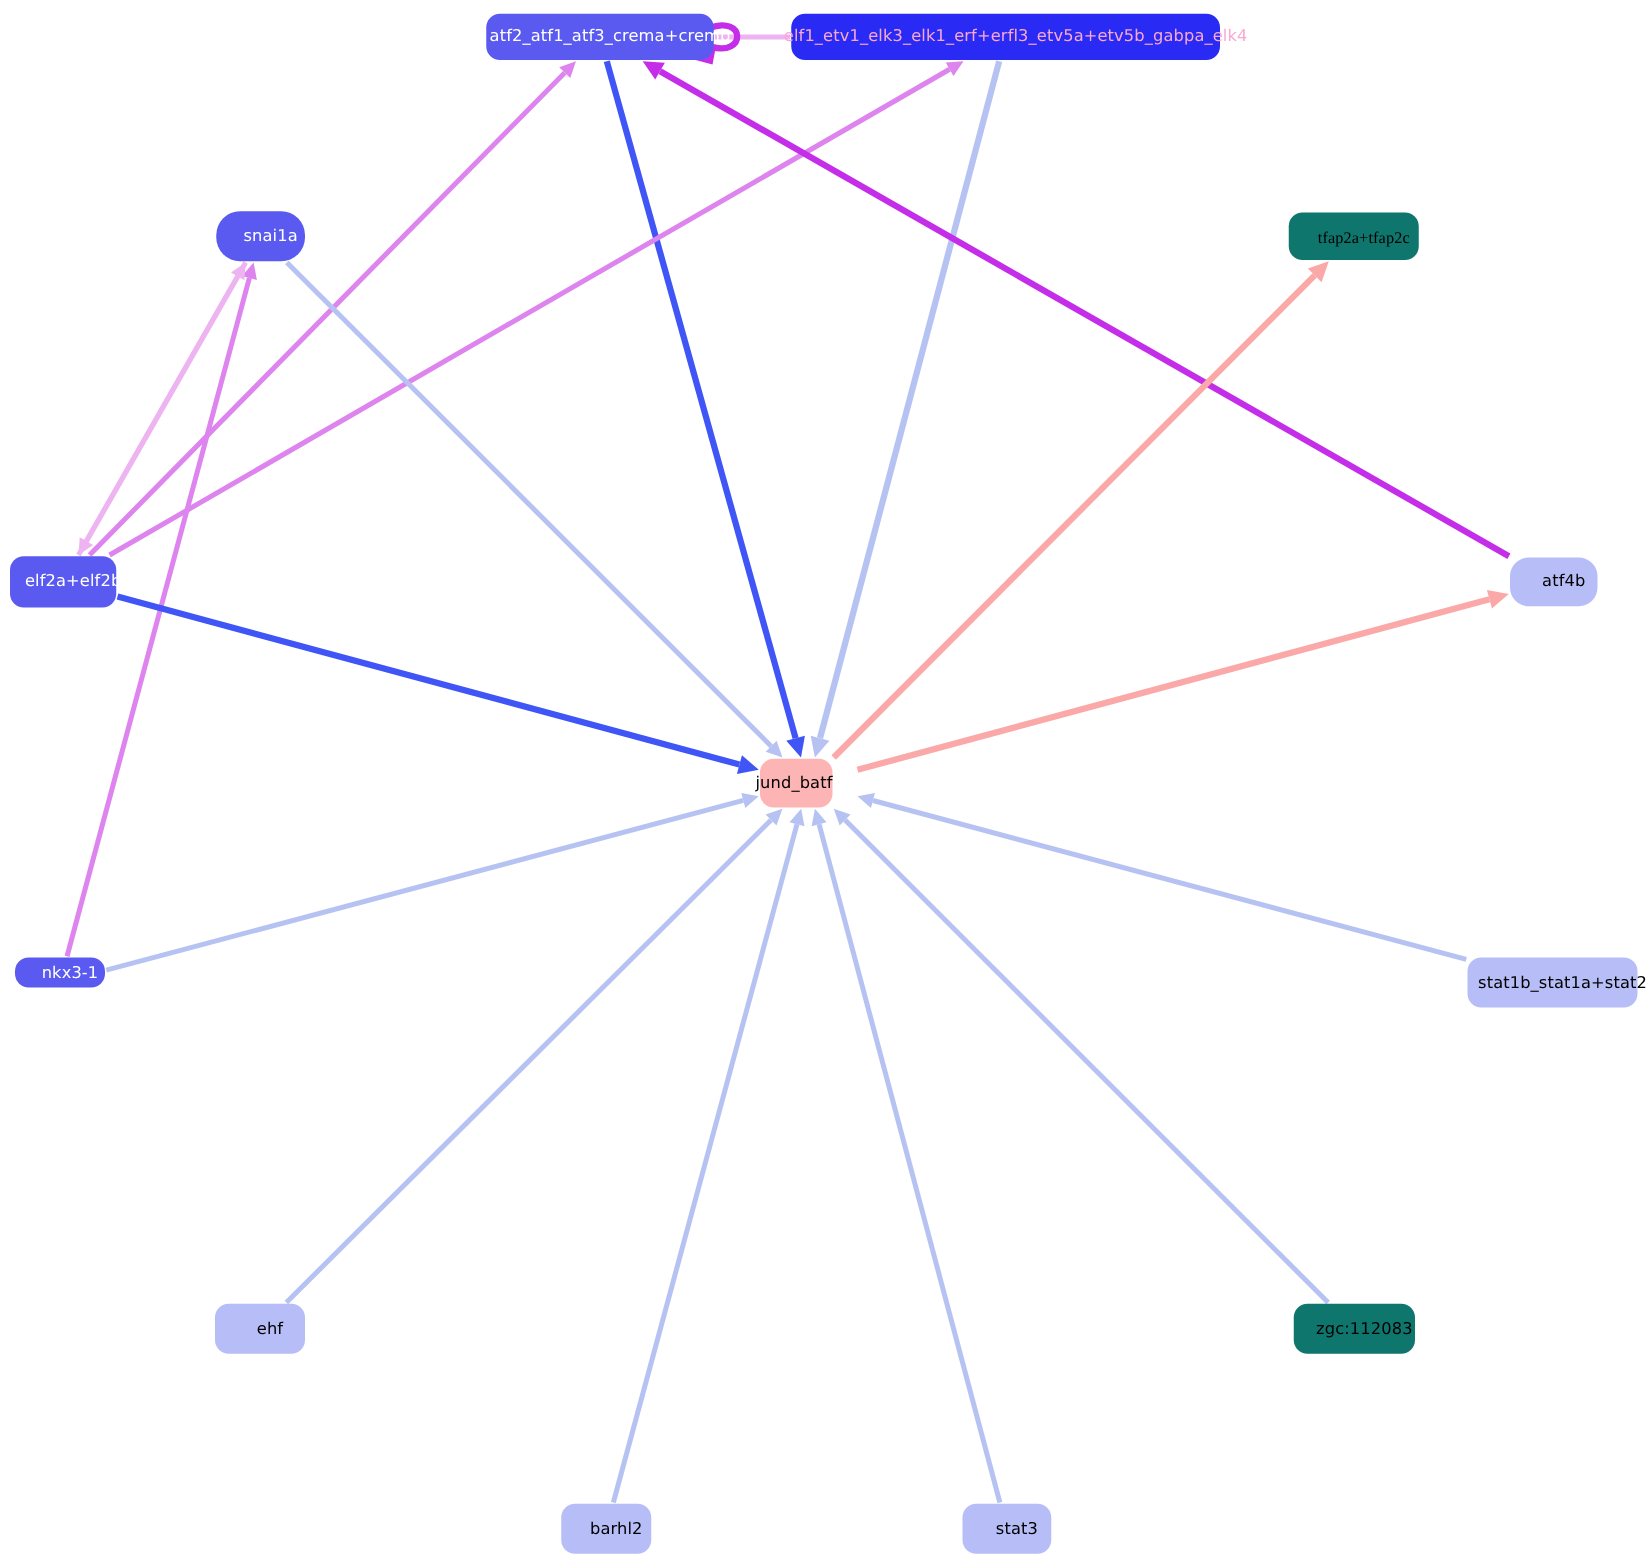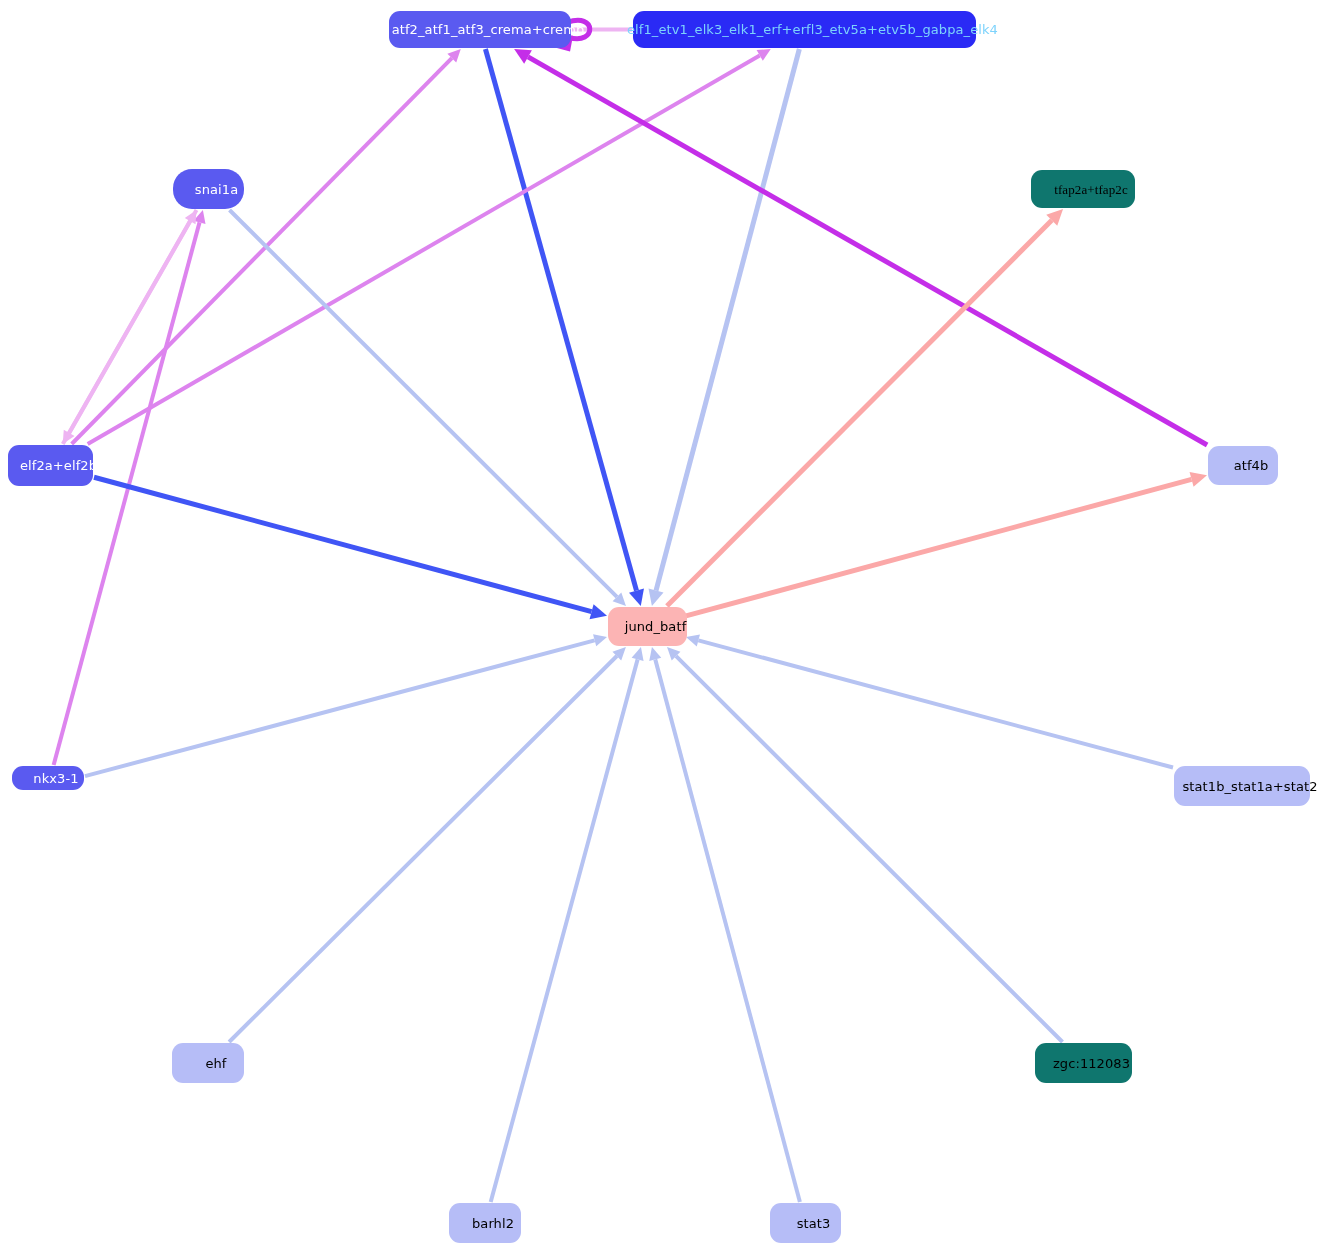--- a/index.html
+++ b/index.html
@@ -125,36 +125,36 @@
       </g>
       <g>
         <line x1="799.9023470243085" y1="1202" x2="655.2611669017601" y2="659.3681513012575" stroke="#b6c3f2" stroke-width="4" stroke-linecap="butt"></line>
         <polygon points="651.9643755238893,647 661.2519901883068,657.7712679776014 649.2703436152135,660.9650346249136" fill="#b6c3f2"></polygon>
       </g>
     </svg>
   <div id="node-layer">
       <div class="node" style="left: 389px; top: 11px; width: 182px; height: 37px; background: rgb(90, 90, 240); color: rgb(255, 255, 255);">
         <span class="node-label">atf2_atf1_atf3_crema+cremb</span>
       </div>
-      <div class="node" style="left: 633px; top: 11px; width: 343px; height: 37px; background: rgb(42, 42, 245); color: #7dd3fc;">
+      <div class="node" style="left: 633px; top: 11px; width: 343px; height: 37px; background: rgb(42, 42, 245); color: #f9a8d4;">
         <span class="node-label">elf1_etv1_elk3_elk1_erf+erfl3_etv5a+etv5b_gabpa_elk4</span>
       </div>
       <div class="node" style="left: 173px; top: 169px; width: 71px; height: 40px; background: rgb(90, 90, 240); color: rgb(255, 255, 255); border-radius: 19px;">
         <span class="node-label">snai1a</span>
       </div>
       <div class="node" style="left: 1031px; top: 170px; width: 104px; height: 38px; background: #0f766e; color: rgb(0, 0, 0); font-family: Liberation Serif, serif;">
         <span class="node-label">tfap2a+tfap2c</span>
       </div>
       <div class="node" style="left: 8px; top: 445px; width: 85px; height: 41px; background: rgb(90, 90, 240); color: rgb(255, 255, 255);">
         <span class="node-label">elf2a+elf2b</span>
       </div>
-      <div class="node" style="left: 1208px; top: 446px; width: 70px; height: 39px; background: rgb(182, 189, 247); color: rgb(0, 0, 0);">
+      <div class="node" style="left: 1208px; top: 446px; width: 70px; height: 39px; background: rgb(182, 189, 247); color: rgb(0, 0, 0); border-radius: 15px;">
         <span class="node-label">atf4b</span>
       </div>
-      <div class="node" style="left: 608px; top: 607px; width: 79px; height: 39px; background: rgb(252, 180, 180); color: rgb(0, 0, 0);">
+      <div class="node" style="left: 608px; top: 607px; width: 58px; height: 39px; background: rgb(252, 180, 180); color: rgb(0, 0, 0); justify-content: flex-end;">
         <span class="node-label">jund_batf</span>
       </div>
       <div class="node" style="left: 12px; top: 766px; width: 72px; height: 24px; background: rgb(90, 90, 240); color: rgb(255, 255, 255);">
         <span class="node-label">nkx3-1</span>
       </div>
       <div class="node" style="left: 1174px; top: 766px; width: 136px; height: 40px; background: rgb(182, 189, 247); color: rgb(0, 0, 0);">
         <span class="node-label">stat1b_stat1a+stat2</span>
       </div>
       <div class="node" style="left: 172px; top: 1043px; width: 72px; height: 40px; background: rgb(182, 189, 247); color: rgb(0, 0, 0);">
         <span class="node-label">ehf</span>

